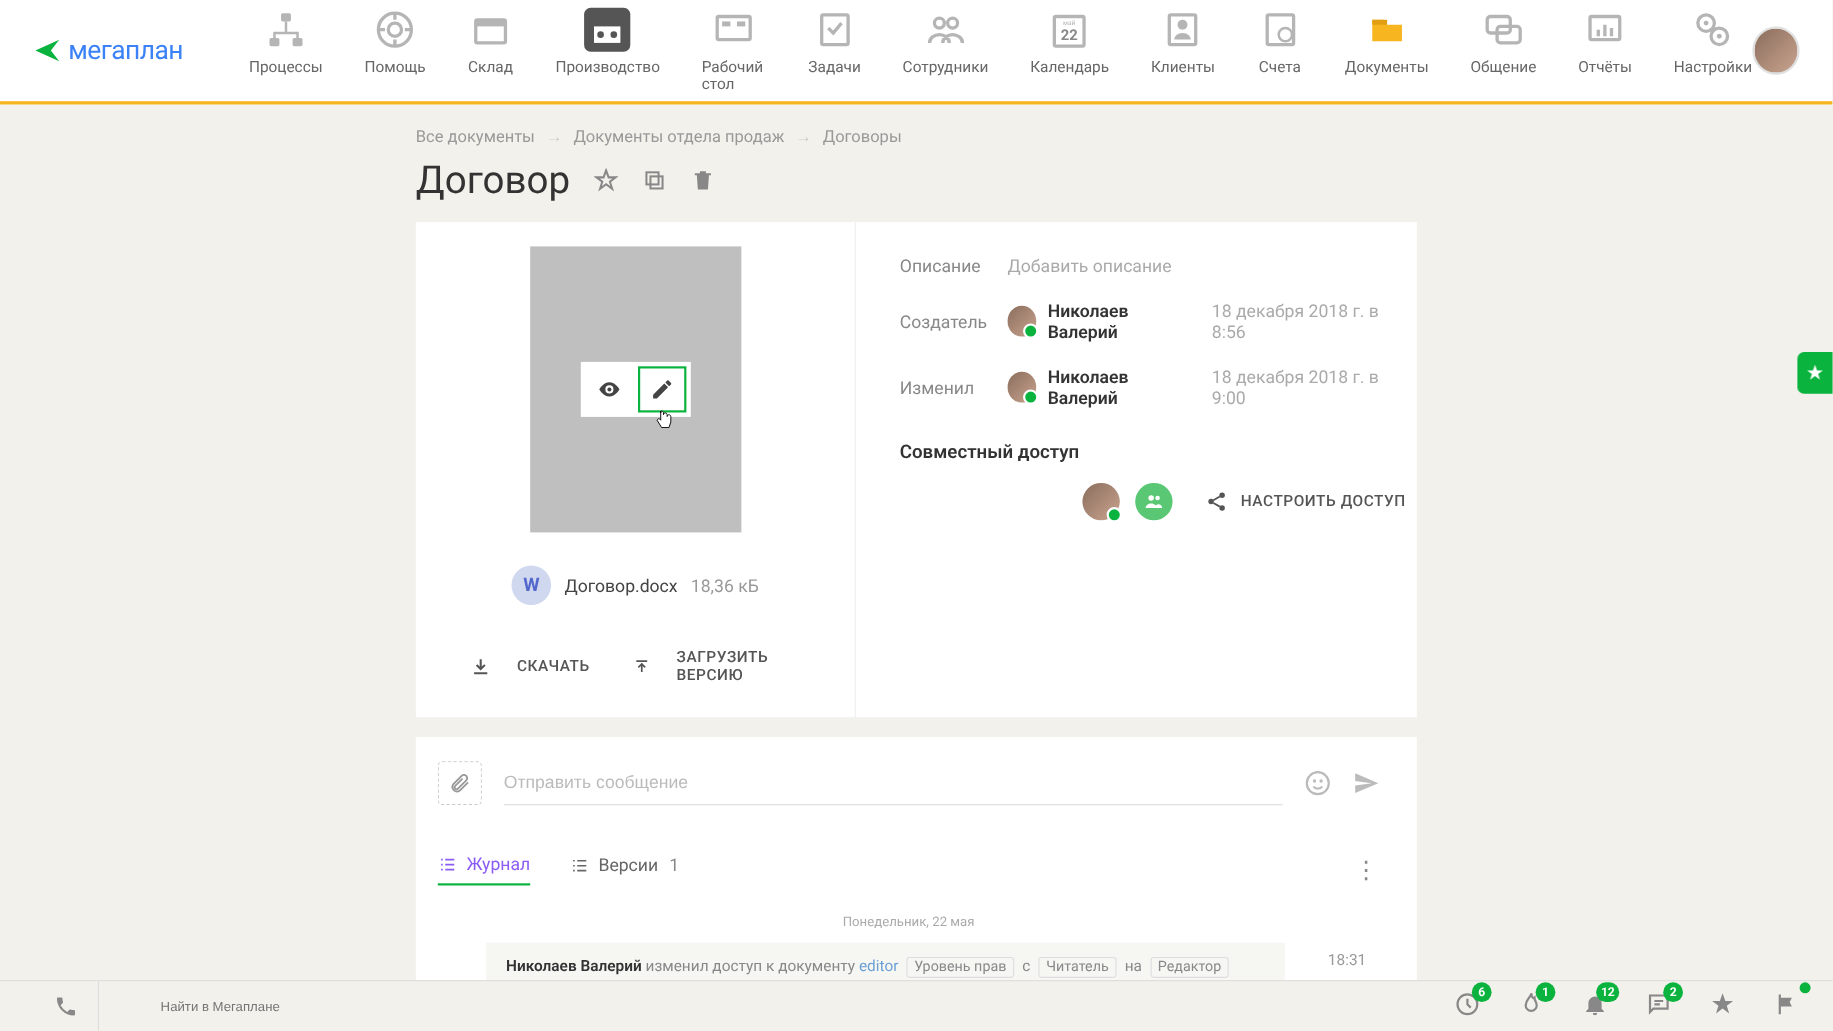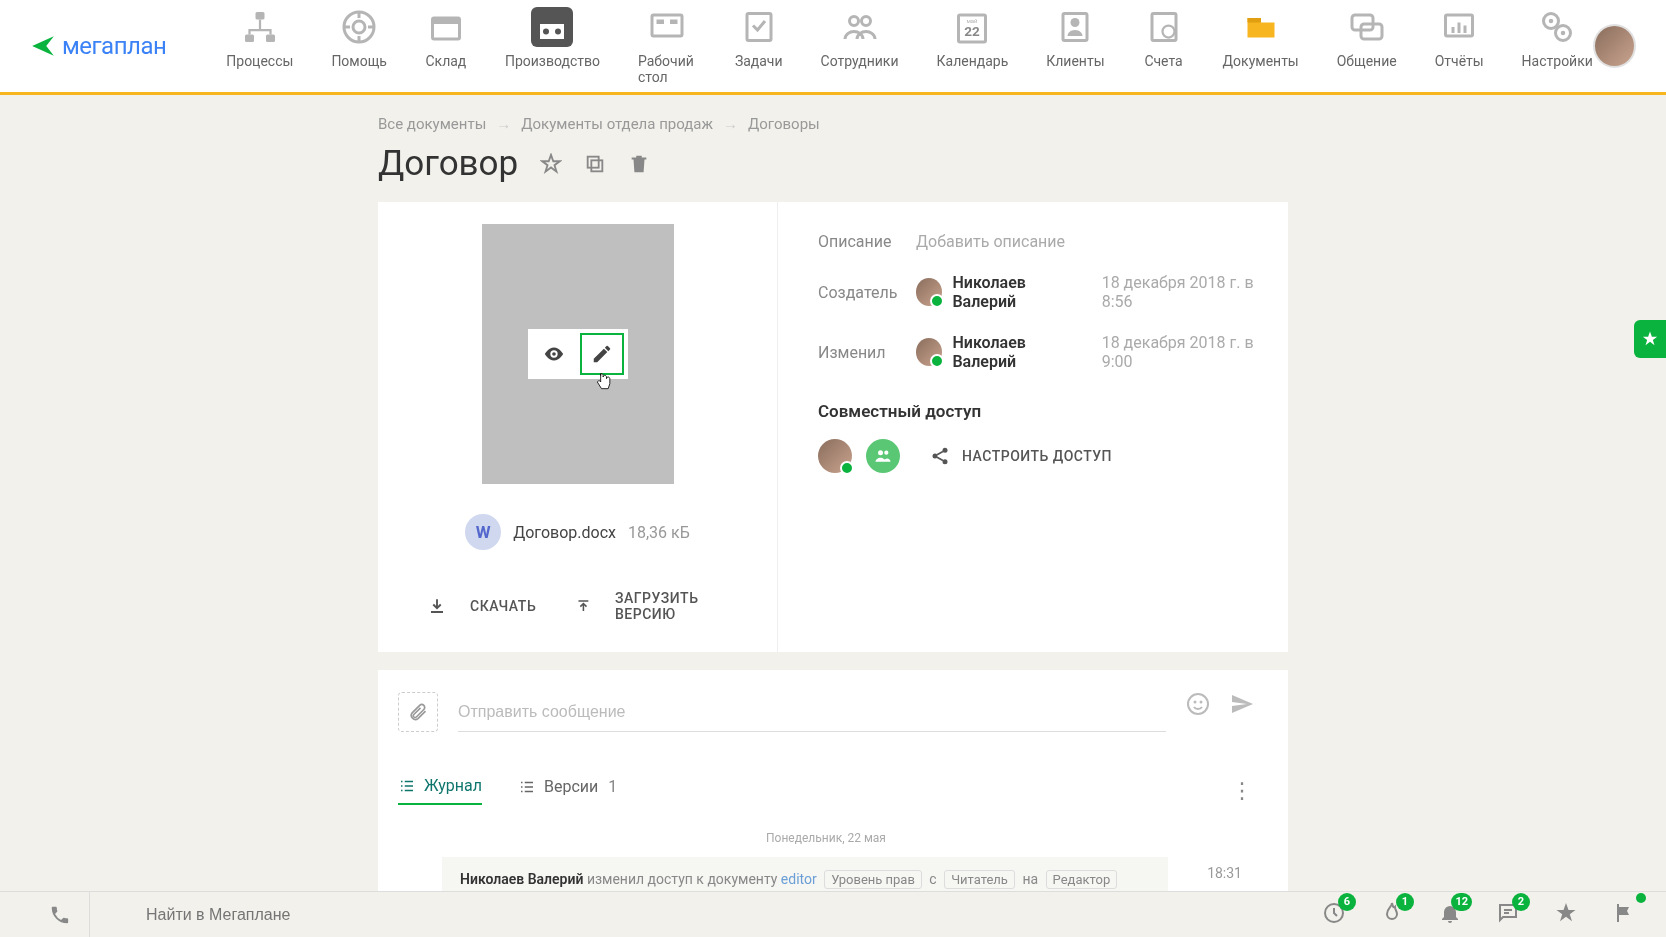--- a/index.html
+++ b/index.html
@@ -177,21 +177,21 @@
 }
 .user-chip .ava::after {
   content: ''; position: absolute; right: -2px; bottom: -2px;
   width: 10px; height: 10px; background: #0ab33e; border-radius: 50%;
   border: 2px solid #fff;
 }
 .user-chip .name { font-weight: 600; color: #333; }
 .user-chip .date { color: #aaa; margin-left: 6px; }
 
 .share-title { font-weight: 600; font-size: 17px; margin-top: 30px; margin-bottom: 18px; color: #333; }
-.share-row { display: flex; align-items: center; gap: 14px; }
+.share-row { display: flex; align-items: center; gap: 14px; justify-content: flex-end; }
 .share-ava {
   width: 34px; height: 34px; border-radius: 50%;
   background: linear-gradient(135deg, #8a6d5c, #c9a48f);
   position: relative;
 }
 .share-ava::after {
   content: ''; position: absolute; right: -2px; bottom: -2px;
   width: 10px; height: 10px; background: #0ab33e; border-radius: 50%;
   border: 2px solid #fff;
 }
@@ -208,21 +208,21 @@
   cursor: pointer; font-weight: 500; letter-spacing: 0.5px;
 }
 .share-config svg { fill: #555; width: 20px; height: 20px; }
 
 .message-panel {
   background: #fff;
   margin-top: 18px;
   padding: 22px 34px 22px 20px;
 }
 .msg-input-row {
-  display: flex; gap: 20px;
+  display: flex; align-items: center; gap: 20px;
   border-bottom: none;
   padding-bottom: 8px;
 }
 .attach-area {
   width: 40px; height: 40px;
   border: 1px dashed #ccc;
   border-radius: 4px;
   display: flex; align-items: center; justify-content: center;
   cursor: pointer;
 }
@@ -237,21 +237,21 @@
 }
 .msg-input::placeholder { color: #bbb; }
 .msg-icon { width: 24px; height: 24px; fill: #bbb; cursor: pointer; }
 
 .tabs-row {
   display: flex; align-items: center;
   margin-top: 36px;
   gap: 36px;
 }
 .tab { display: flex; align-items: center; gap: 8px; font-size: 16px; color: #666; cursor: pointer; padding-bottom: 8px; }
-.tab.active { color: #0f766e; border-bottom: 2px solid #0ab33e; }
+.tab.active { color: #8b5cf6; border-bottom: 2px solid #0ab33e; }
 .tab svg { width: 18px; height: 18px; fill: currentColor; }
 .tab .count { color: #888; margin-left: 2px; }
 .tabs-more { margin-left: auto; font-size: 22px; color: #888; cursor: pointer; letter-spacing: 1px; }
 
 .journal {
   margin-top: 26px;
 }
 .journal-date {
   text-align: center;
   color: #aaa;
@@ -286,21 +286,21 @@
   border-top: 1px solid #ddd;
   display: flex; align-items: center;
   padding: 0 30px;
 }
 .bottom-bar .phone { display:flex; align-items:center; justify-content:center; width:60px; height:100%; border-right:1px solid #ddd; margin-right:16px;}
 .bottom-bar .phone svg { width: 22px; height: 22px; fill: #888; }
 .bottom-bar input {
   flex: 0 0 700px;
   border: none;
   background: transparent;
-  font-size: 16px;
+  font-size: 12px;
   padding: 8px 40px;
   color: #555;
 }
 .bottom-icons { margin-left: auto; display: flex; gap: 34px; align-items: center; }
 .bottom-icon { position: relative; cursor: pointer; }
 .bottom-icon svg { width: 24px; height: 24px; fill: #888; }
 .badge {
   position: absolute; top: -8px; right: -10px;
   min-width: 18px; height: 18px;
   background: #0ab33e;

